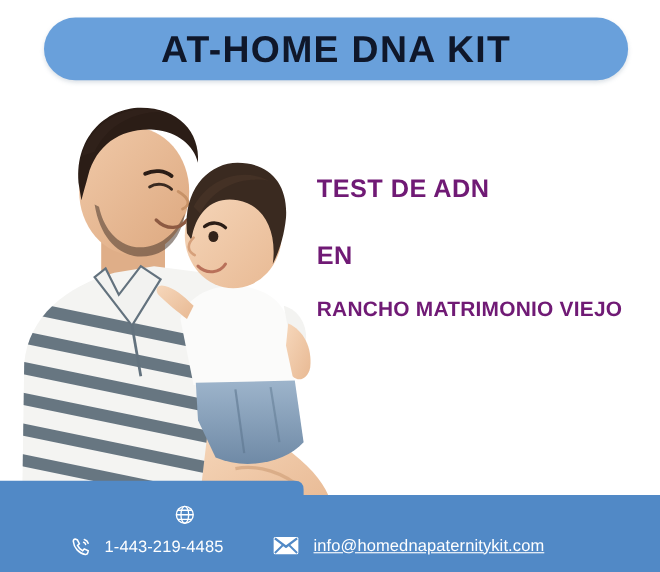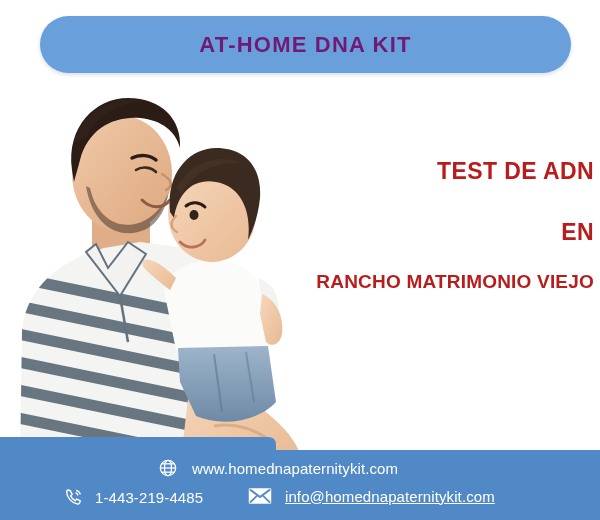--- a/index.html
+++ b/index.html
@@ -27,22 +27,22 @@
     width: 531px;
     height: 57px;
     background: #69a0db;
     border-radius: 29px;
     box-shadow: 0 2px 4px rgba(120,140,160,0.28);
     display: flex;
     align-items: center;
     justify-content: center;
   }
   #banner-title {
-    color: #701a75;
-    font-size: 22px;
+    color: #0f172a;
+    font-size: 34px;
     font-weight: bold;
     letter-spacing: 1.2px;
     line-height: 1;
     white-space: nowrap;
   }
 
   
   #photo {
     position: absolute;
     left: 0px;
@@ -51,22 +51,22 @@
     height: 385px;
   }
   #photo svg { display: block; width: 100%; height: 100%; }
 
   
   #headline {
     position: absolute;
     left: 288px;
     top: 160px;
     width: 306px;
-    text-align: right;
-    color: #b91c1c;
+    text-align: left;
+    color: #701a75;
     font-weight: bold;
     line-height: 1;
   }
   .hl-line {
     font-size: 23px;
     letter-spacing: 0.4px;
     white-space: nowrap;
   }
   #hl-test  { margin-bottom: 38px; }
   #hl-en    { margin-bottom: 28px; }
@@ -245,21 +245,20 @@
       <div class="f-row" id="row-web">
         <span class="f-icon">
           <svg width="20" height="20" viewBox="0 0 24 24" fill="none" stroke="#ffffff" stroke-width="1.5" aria-hidden="true">
             <circle cx="12" cy="12" r="9.2"></circle>
             <ellipse cx="12" cy="12" rx="4.2" ry="9.2"></ellipse>
             <line x1="2.8" y1="12" x2="21.2" y2="12"></line>
             <line x1="4.3" y1="7" x2="19.7" y2="7"></line>
             <line x1="4.3" y1="17" x2="19.7" y2="17"></line>
           </svg>
         </span>
-        <span class="f-text">www.homednapaternitykit.com</span>
       </div>
 
       <div class="f-row" id="row-phone">
         <span class="f-icon">
           <svg width="20" height="20" viewBox="0 0 24 24" fill="none" stroke="#ffffff" stroke-width="1.7" stroke-linecap="round" aria-hidden="true">
             <path d="M5.4,3.6 C4.1,3.8 3.1,5 3.2,6.3 C3.7,13 9.4,19.3 16.2,20.4
                      C17.6,20.6 18.9,19.6 19.1,18.3 L19.4,16.4 L15.1,14.4
                      L13.4,16.4 C11,15.2 8.9,13.1 7.8,10.6 L9.8,8.9 L7.6,4.6 Z"></path>
             <path d="M15.2,4.2 C17.2,4.8 18.8,6.3 19.4,8.2"></path>
             <path d="M14.4,7.2 C15.5,7.6 16.3,8.4 16.6,9.5"></path>

